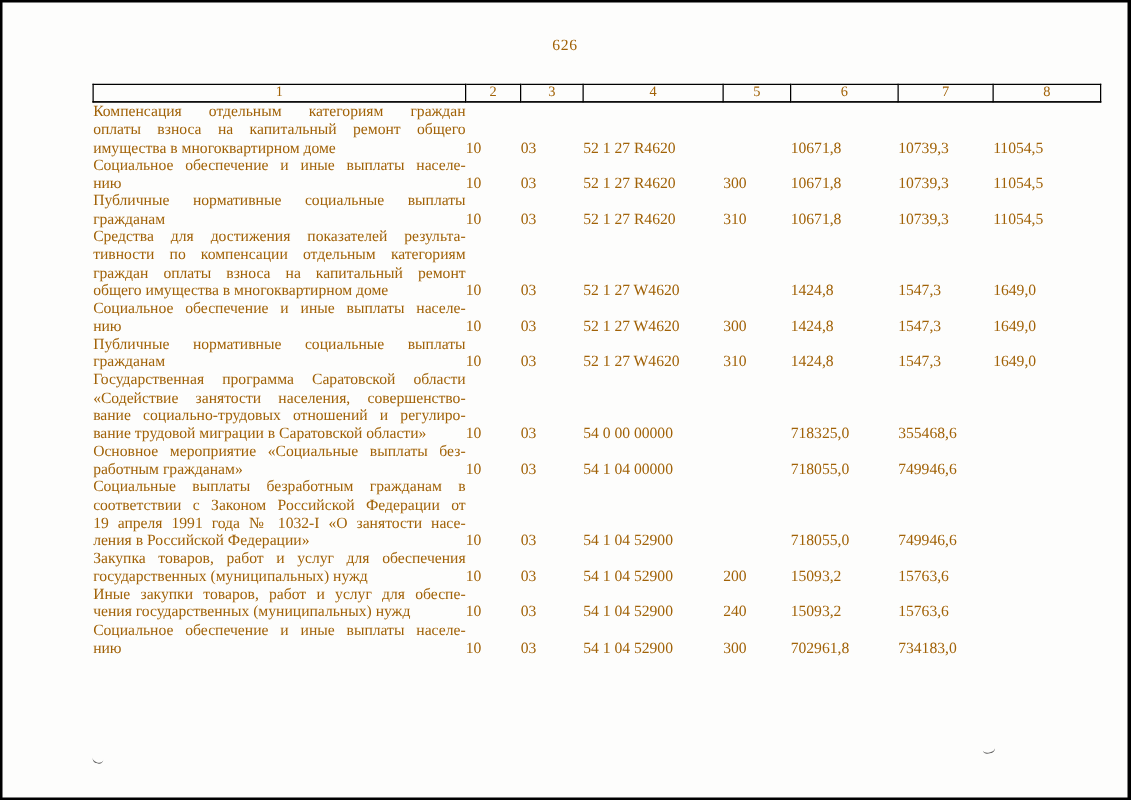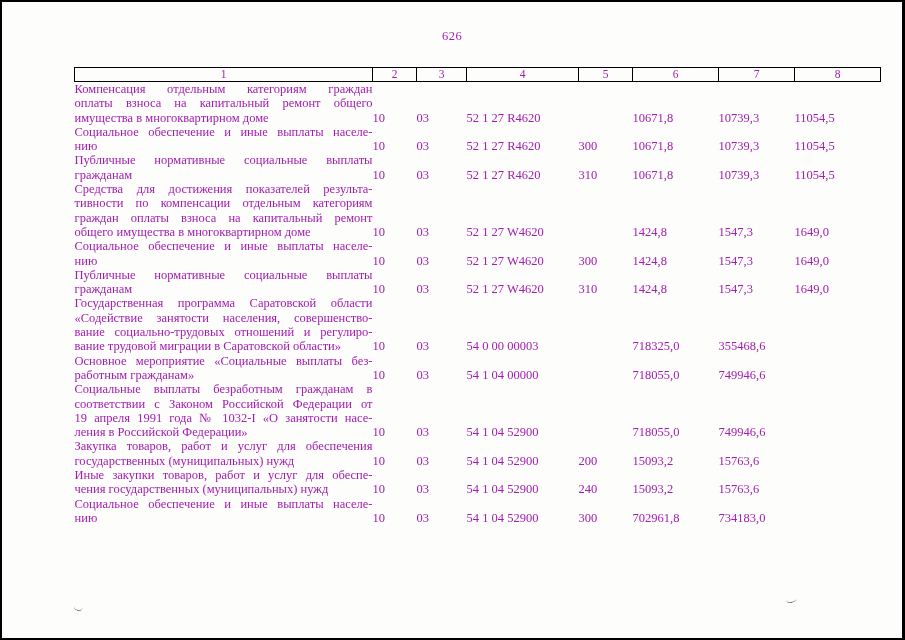--- a/index.html
+++ b/index.html
@@ -7,21 +7,21 @@
     position: relative;
     width: 905px;
     height: 640px;
     box-sizing: border-box;
     background: #fdfdfc;
     border-style: solid;
     border-color: #000;
     border-width: 2px 3px 2px 2px;
     overflow: hidden;
     font-family: "Liberation Serif", "DejaVu Serif", serif;
-    color: #a21caf;
+    color: #a16207;
   }
   .page-number {
     text-align: center;
     margin-top: 27px;
     font-size: 12.5px;
     letter-spacing: 0.5px;
   }
   table.budget {
     border-collapse: collapse;
     table-layout: fixed;
@@ -176,21 +176,21 @@
         </tr>
         <tr>
           <td class="c1">
             <div class="jl">Государственная программа Саратовской области</div>
             <div class="jl">«Содействие занятости населения, совершенство-</div>
             <div class="jl">вание социально-трудовых отношений и регулиро-</div>
             <div>вание трудовой миграции в Саратовской области»</div>
           </td>
           <td class="c2">10</td>
           <td class="c3">03</td>
-          <td class="c4">54 0 00 00003</td>
+          <td class="c4">54 0 00 00000</td>
           <td class="c5"></td>
           <td class="c6">718325,0</td>
           <td class="c7">355468,6</td>
           <td class="c8"></td>
         </tr>
         <tr>
           <td class="c1">
             <div class="jl">Основное мероприятие «Социальные выплаты без-</div>
             <div>работным гражданам»</div>
           </td>

